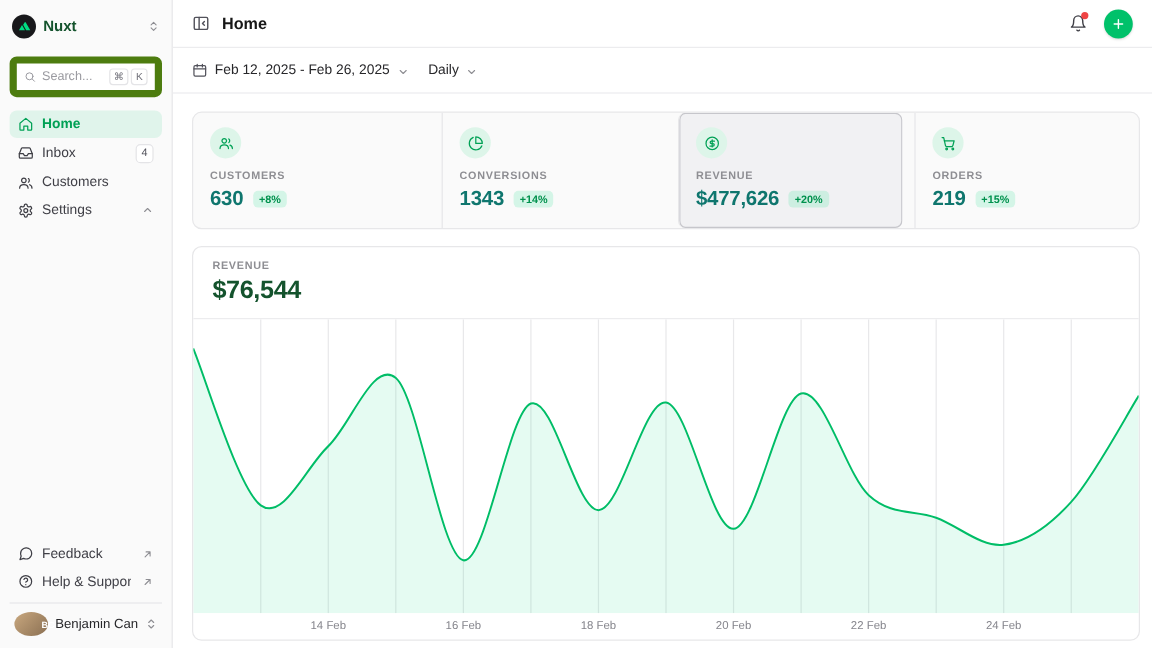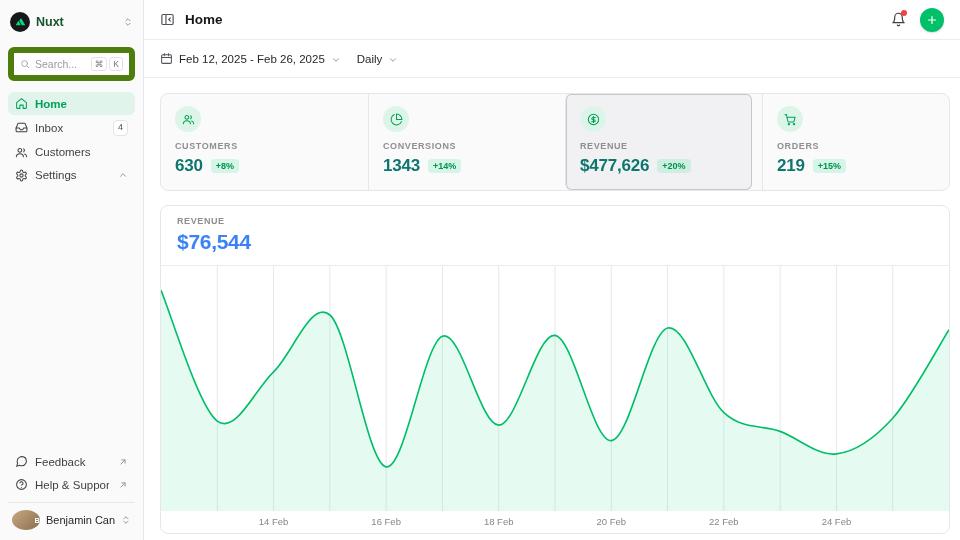--- a/index.html
+++ b/index.html
@@ -77,21 +77,21 @@
   .stat-value-row { display:flex; align-items:center; gap:8px; }
   .stat-value { font-size:17px; font-weight:700; color:#0f766e; letter-spacing:-.2px; }
   .delta-badge { font-size:9px; font-weight:600; color:#00914d; background:rgba(0,220,130,0.15);
     padding:2px 5px; border-radius:4px; }
 
   
   .chart-card { flex:1; min-height:0; border:1px solid #e7e7e9; border-radius:8px; background:#fff;
     display:flex; flex-direction:column; overflow:hidden; }
   .chart-head { padding:10px 16px 11px; border-bottom:1px solid #ececee; }
   .chart-label { font-size:9px; letter-spacing:.6px; color:#8e8e93; font-weight:600; margin-bottom:4px; }
-  .chart-value { font-size:21px; font-weight:700; color:#3b82f6; letter-spacing:-.3px; }
+  .chart-value { font-size:21px; font-weight:700; color:#14532d; letter-spacing:-.3px; }
   .chart-body { flex:1; min-height:0; display:flex; flex-direction:column; }
   .plot { flex:1; position:relative; min-height:0; }
   .plot svg { position:absolute; inset:0; width:100%; height:100%; }
   .x-axis { height:22px; min-height:22px; position:relative; }
   .x-axis span { position:absolute; top:5px; transform:translateX(-50%); font-size:9.5px; color:#85858c; white-space:nowrap; }
 </style>
 </head>
 <body style="--accent: #00c16a; --accent-bright: #00dc82;">
 
 <aside class="sidebar">

